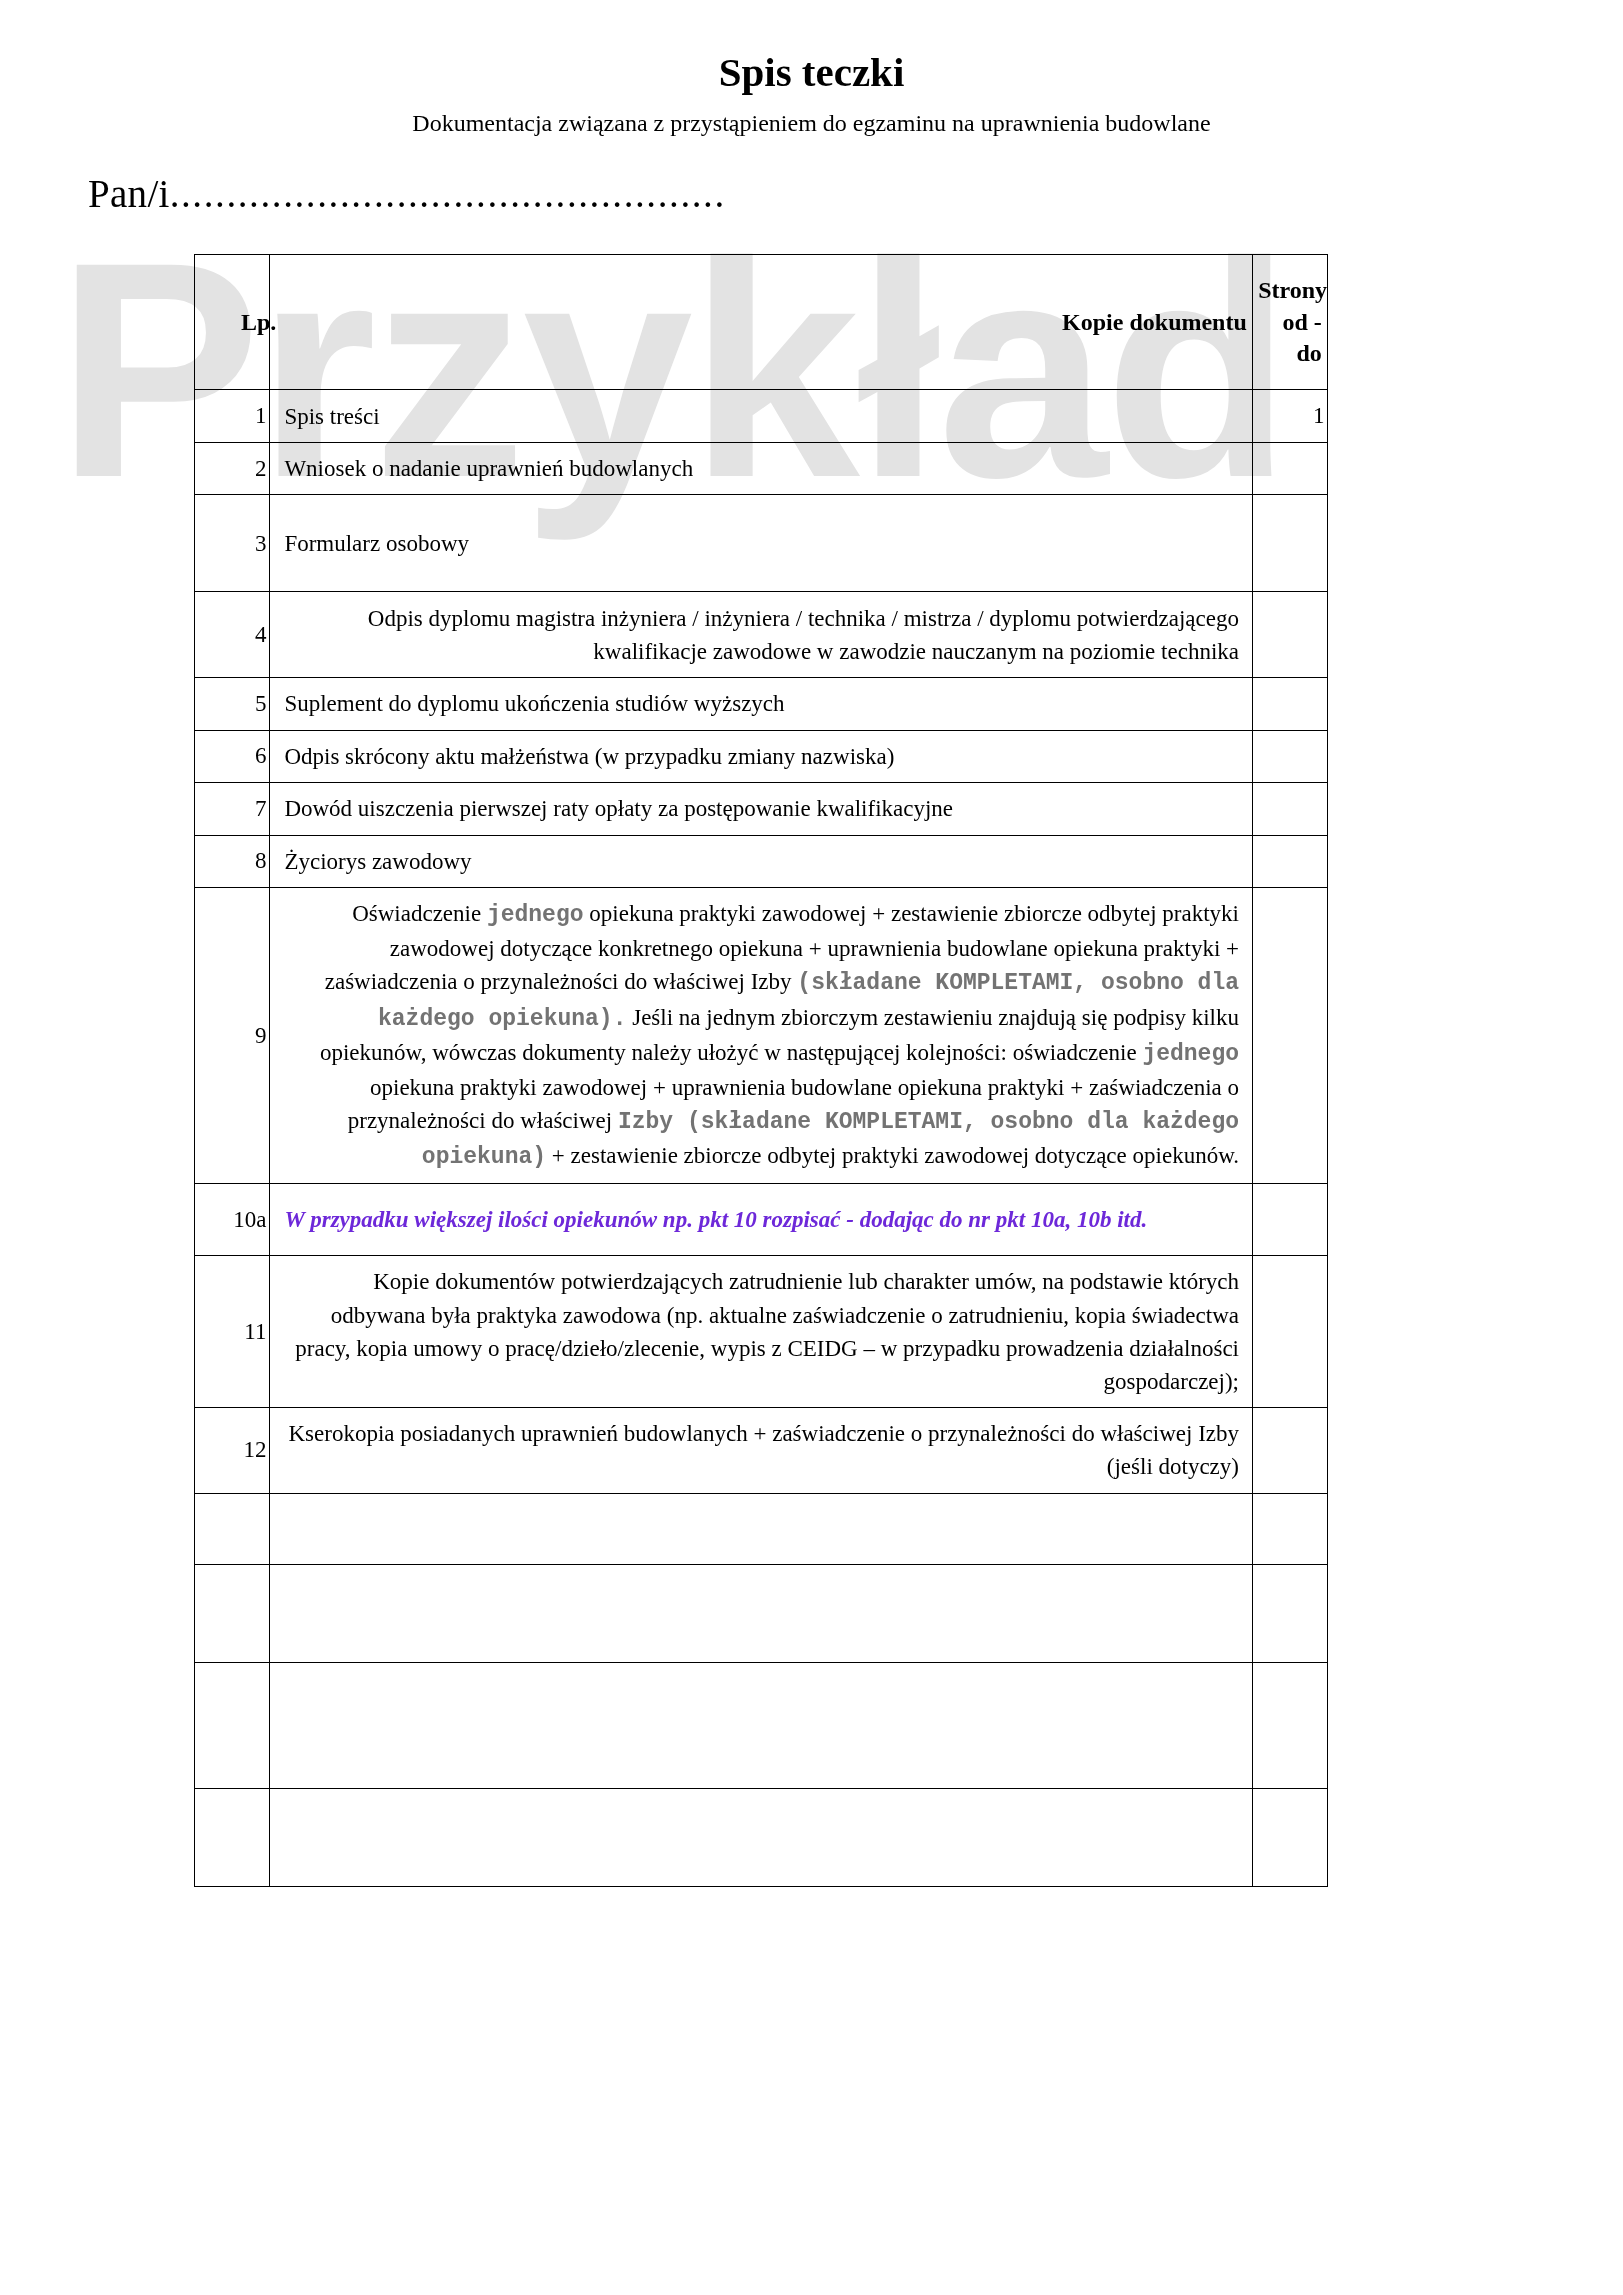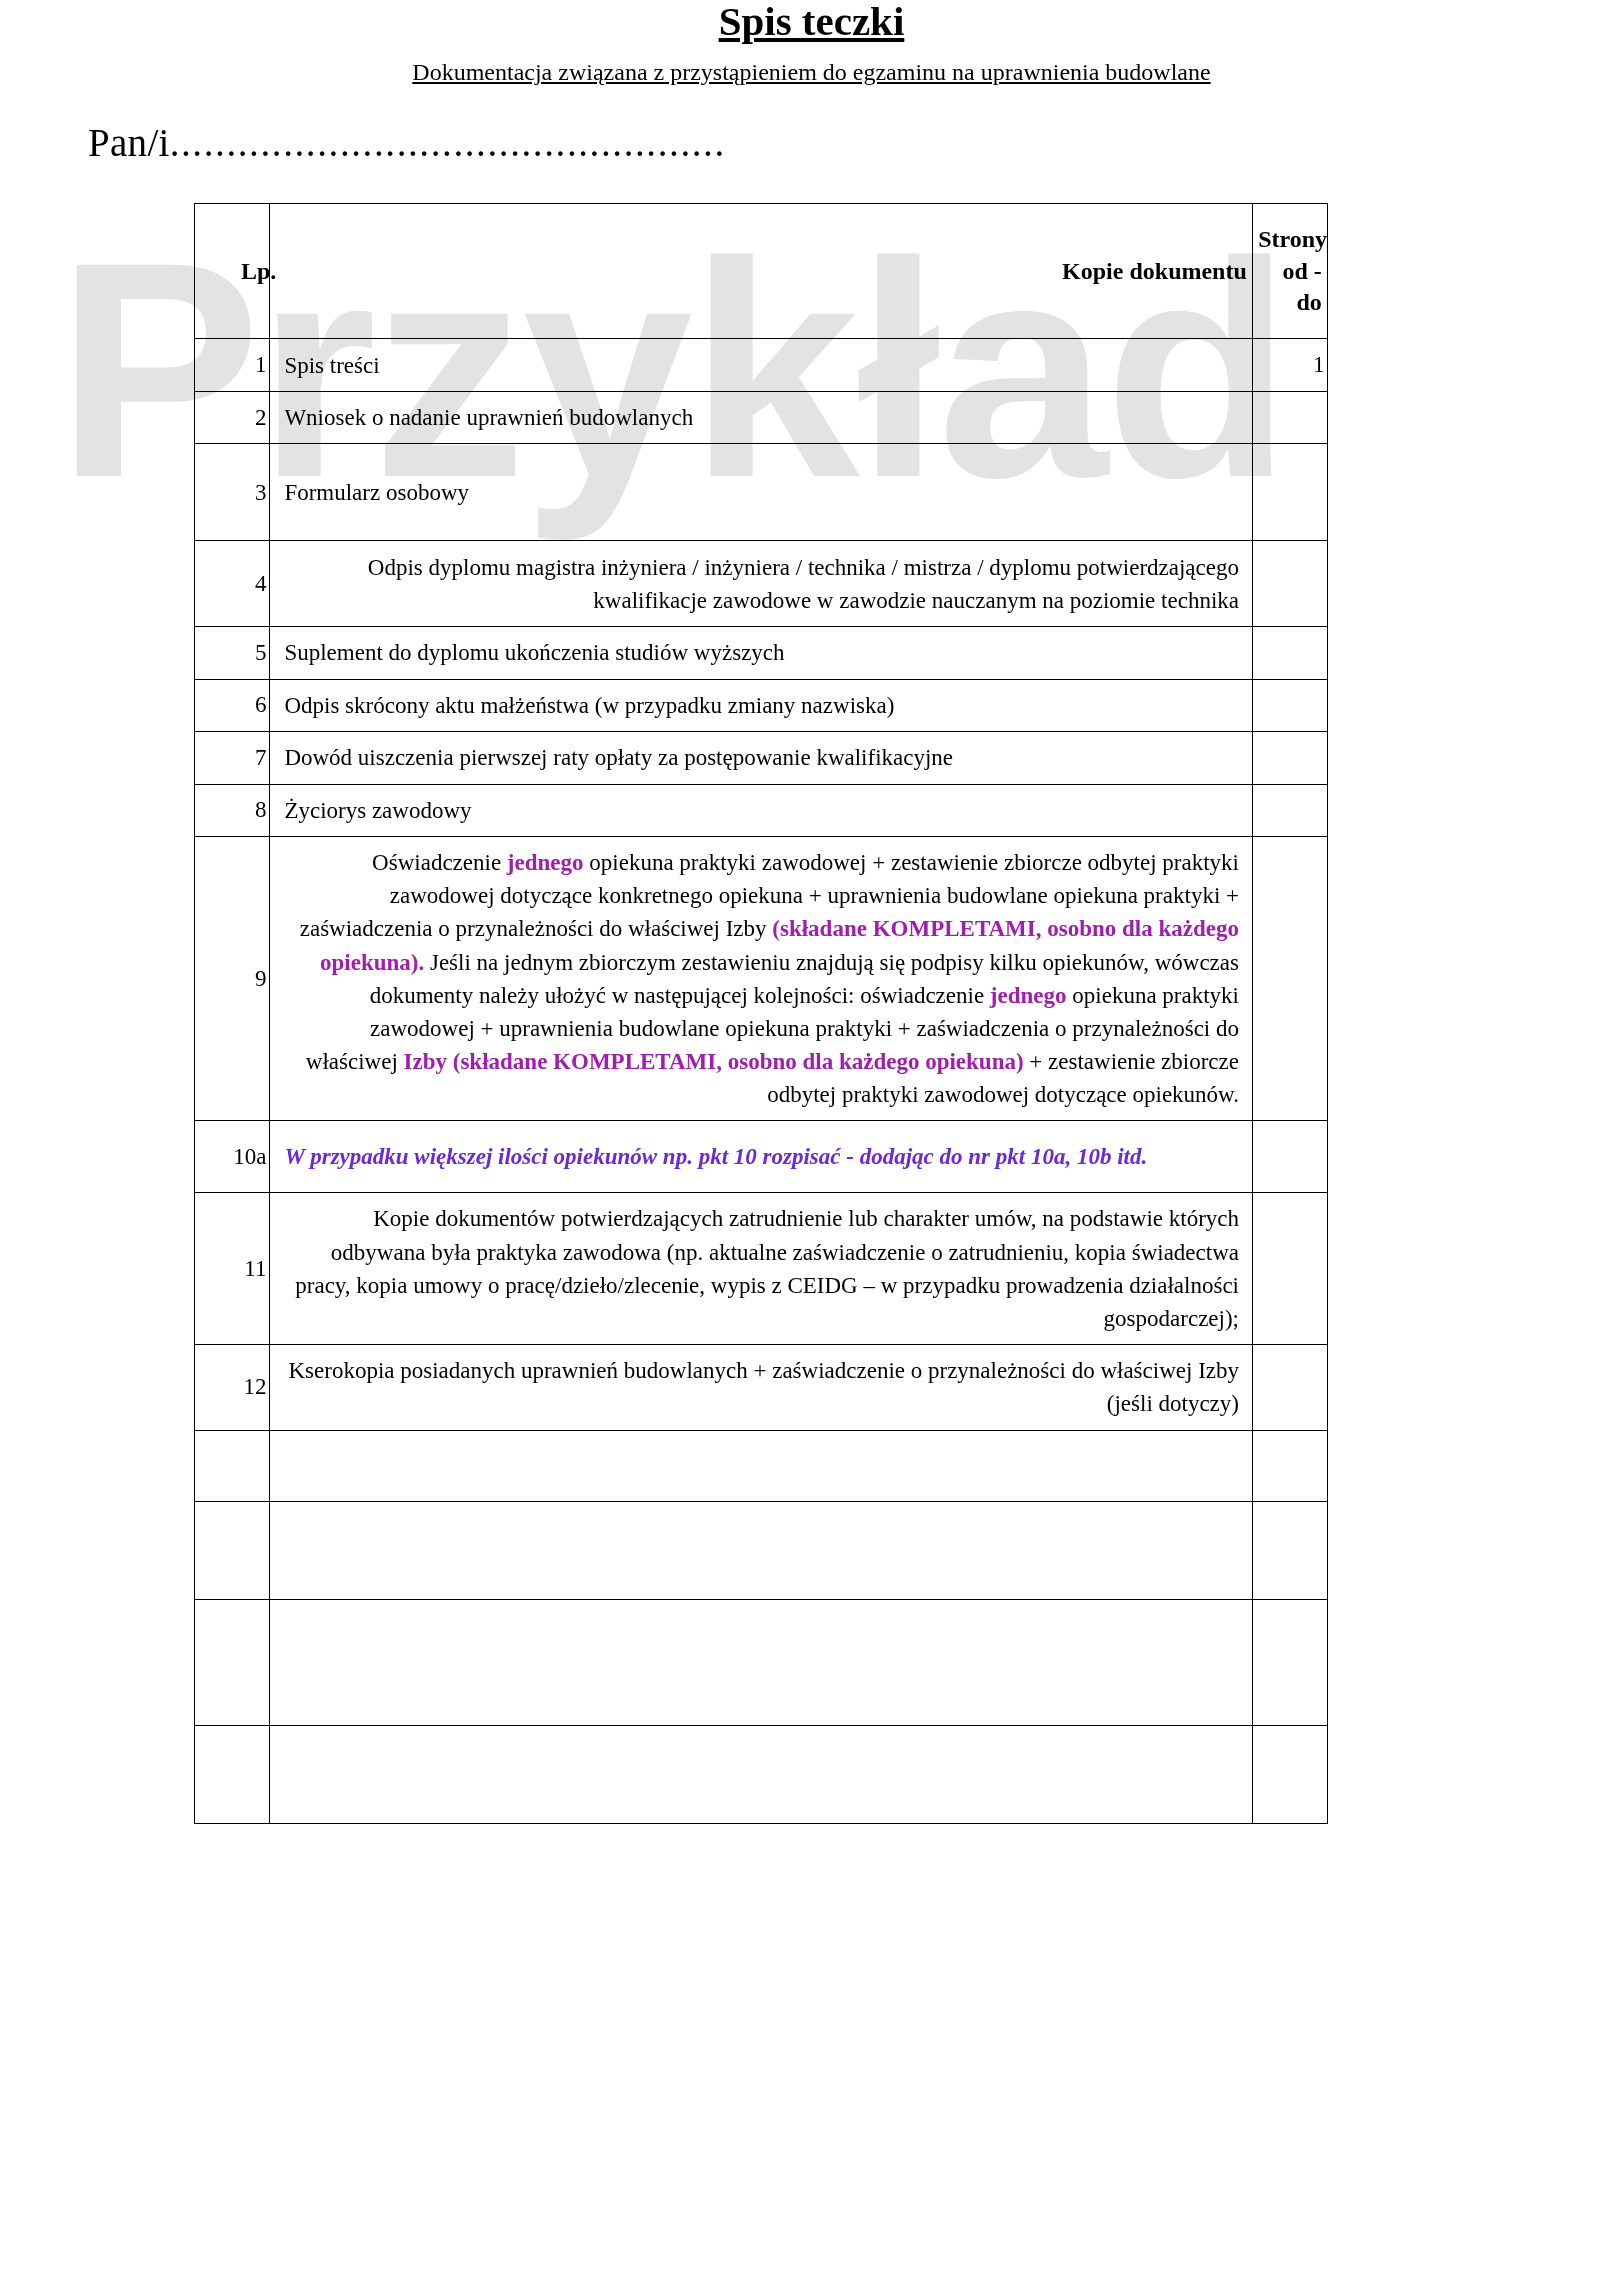--- a/index.html
+++ b/index.html
@@ -38,21 +38,21 @@
     line-height: 1;
     z-index: 0;
     user-select: none;
     white-space: nowrap;
   }
 
   
   .doc-head {
     position: relative;
     z-index: 2;
-    text-decoration: underline;
+    padding-top: 51px;
   }
   .doc-title {
     text-align: center;
     font-size: 41px;
     font-weight: 700;
     line-height: 1.05;
     margin: 0;
   }
   .doc-subtitle {
     text-align: center;
@@ -140,22 +140,23 @@
   
   .h-sm  { height: 43px; }
   .h-md  { height: 72px; }
   .h-lg  { height: 97px; }
   .h-e1  { height: 71px; }
   .h-e2  { height: 98px; }
   .h-e3  { height: 126px; }
   .h-e4  { height: 98px; }
 
   .red {
-    color: #a21caf;
-    font-weight: 700;
+    color: #737373;
+    font-weight: 700;
+    font-family: Liberation Mono, monospace;
   }
   .red-italic {
     color: #6d28d9;
     font-weight: 700;
     font-style: italic;
   }
   .para { margin: 0; }
 </style>
 </head>
 <body>

